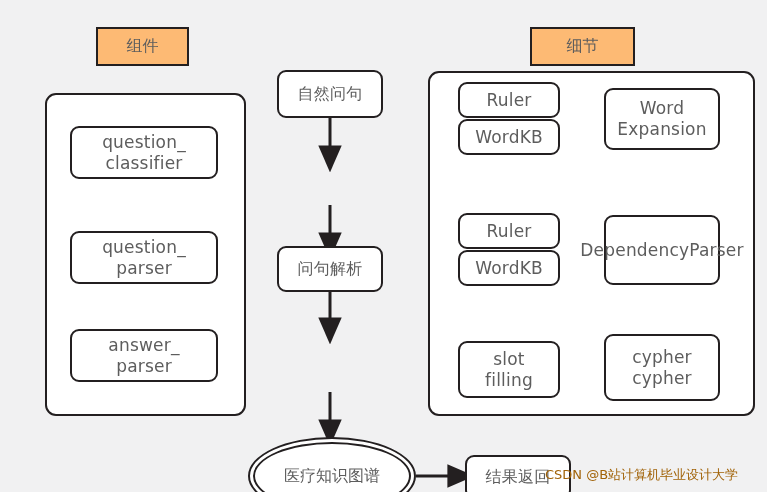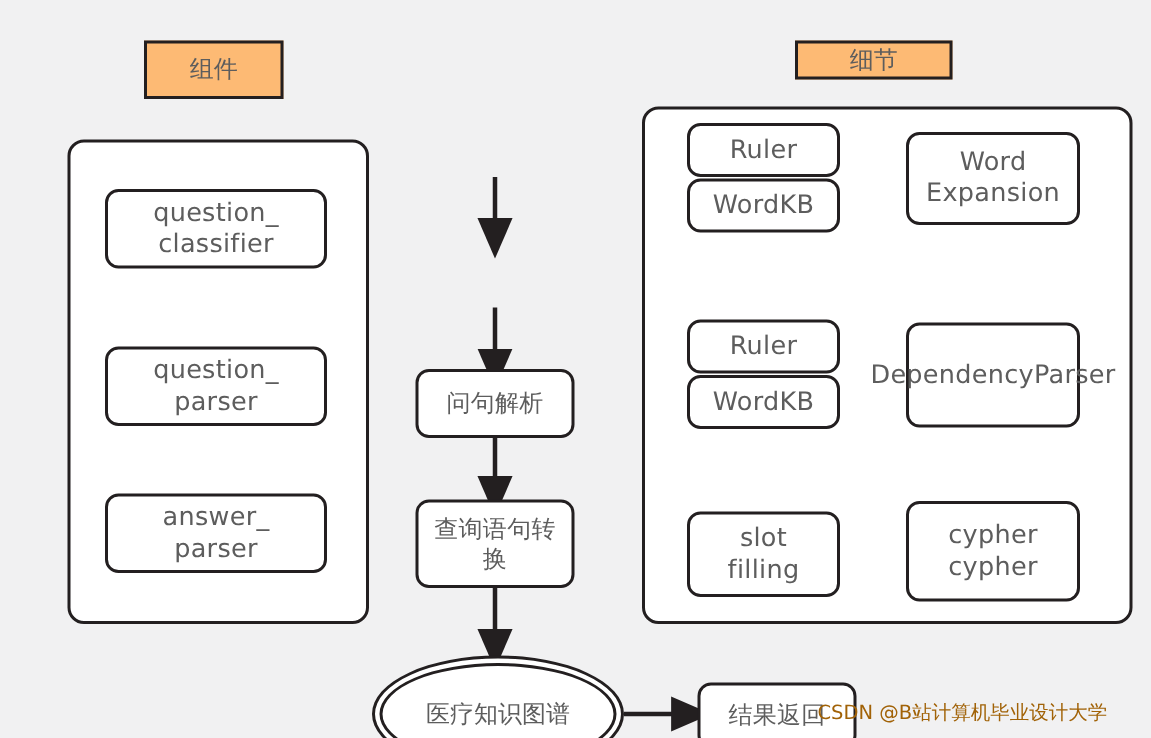--- a/index.html
+++ b/index.html
@@ -152,41 +152,41 @@
   <div class="node rounded latin" style="left:70px; top:231px; width:148px; height:53px; flex-direction:column;">
     <span>question_</span>
     <span>parser</span>
   </div>
 
   <div class="node rounded latin" style="left:70px; top:329px; width:148px; height:53px; flex-direction:column;">
     <span>answer_</span>
     <span>parser</span>
   </div>
 
+  <div class="node rounded cjk" style="left:277px; top:70px; width:106px; height:48px;">
+    <span>自然问句</span>
+  </div>
 
 
   <div class="node rounded cjk" style="left:277px; top:246px; width:106px; height:46px;">
     <span>问句解析</span>
   </div>
 
-  <div class="node rounded cjk" style="left:277px; top:333px; width:106px; height:59px;">
-    <span style="display:block; padding:0 8px;">查询语句转换</span>
-  </div>
 
   <div class="ellipse-wrap" style="left:248px; top:437px; width:168px; height:78px;">
     <div class="ellipse-outer"></div>
     <div class="ellipse-inner"></div>
     <div class="ellipse-label" style="padding-bottom:36px;">医疗知识图谱</div>
   </div>
 
   <div class="node rounded cjk" style="left:465px; top:455px; width:106px; height:44px;">
     <span>结果返回</span>
   </div>
 
-  <div class="title-box cjk" style="left:530px; top:27px; width:105px; height:26px;">
+  <div class="title-box cjk" style="left:530px; top:27px; width:105px; height:39px;">
     <span>细节</span>
   </div>
 
   <div class="panel" style="left:428px; top:71px; width:327px; height:345px;"></div>
 
   <div class="node rounded latin" style="left:458px; top:82px; width:102px; height:36px;">
     <span>Ruler</span>
   </div>
   <div class="node rounded latin" style="left:458px; top:119px; width:102px; height:36px;">
     <span>WordKB</span>

